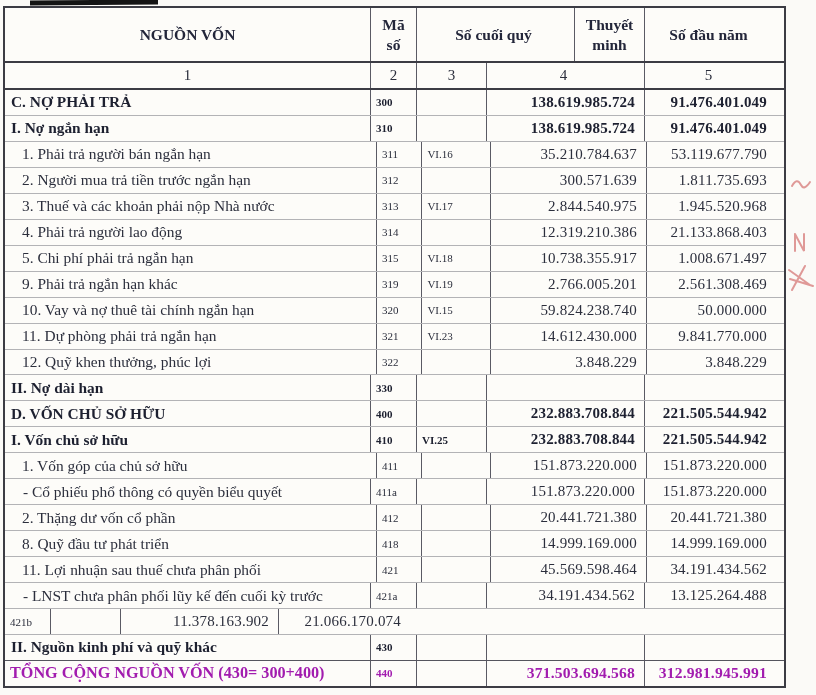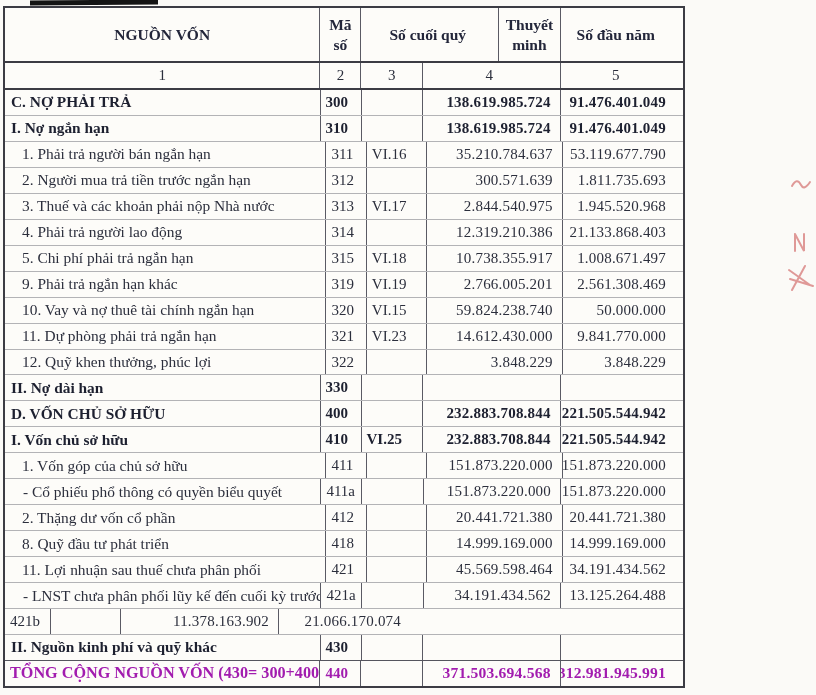--- a/index.html
+++ b/index.html
@@ -8,21 +8,21 @@
     background:#fbfaf7;
     font-family:"Liberation Serif","DejaVu Serif",serif;
     color:#2b2e3c;
   }
   
   .scan-bar{
     position:absolute;left:30px;top:0;width:128px;height:5px;
     background:#141414;transform:rotate(-0.5deg);
   }
   .sheet{
-    position:absolute;left:3px;top:6px;width:682px;height:682px;
+    position:absolute;left:3px;top:6px;width:783px;height:682px;
     border:2px solid #3c3c44;
     display:flex;flex-direction:column;
     background:#fdfcf9;
     box-sizing:border-box;
   }
   .tr{display:flex;flex-direction:row;align-items:stretch;min-height:0;}
   .td{
     box-sizing:border-box;display:flex;align-items:center;
     border-right:1px solid #5a5a64;
     padding:0 5px;overflow:hidden;white-space:nowrap;
@@ -40,21 +40,21 @@
     font-size:15.5px;color:#23263a;white-space:normal;line-height:1.25;
   }
   .idx{height:25px;border-bottom:2px solid #3c3c44;}
   .idx .td{justify-content:center;font-size:15px;color:#2b2e3c;}
 
   .rows{flex:1;display:flex;flex-direction:column;min-height:0;}
   .row{flex:1;display:flex;flex-direction:row;border-top:1px solid #b3b3b6;min-height:0;}
   .row:first-child{border-top:none;}
   .row .td{font-size:15.4px;}
   .row .c-end,.row .c-begin{font-size:15px;letter-spacing:.2px;}
-  .row .c-code,.row .c-note{font-size:15px;}
+  .row .c-code,.row .c-note{font-size:11px;}
 
   .row.section .c-label,.row.section .c-code,.row.section .c-note,
   .row.section .c-end,.row.section .c-begin{font-weight:bold;color:#1d2030;}
   .row.total{border-top:1.5px solid #55555e;}
   .row.total .td{font-weight:bold;color:#a21caf;}
   .row.total .c-label{font-size:16.2px;}
   .row.total .c-end,.row.total .c-begin{font-size:15.6px;}
 
   .row.item .c-label{margin-left:12px;}
   .row.sub .c-label{padding-left:18px;}

